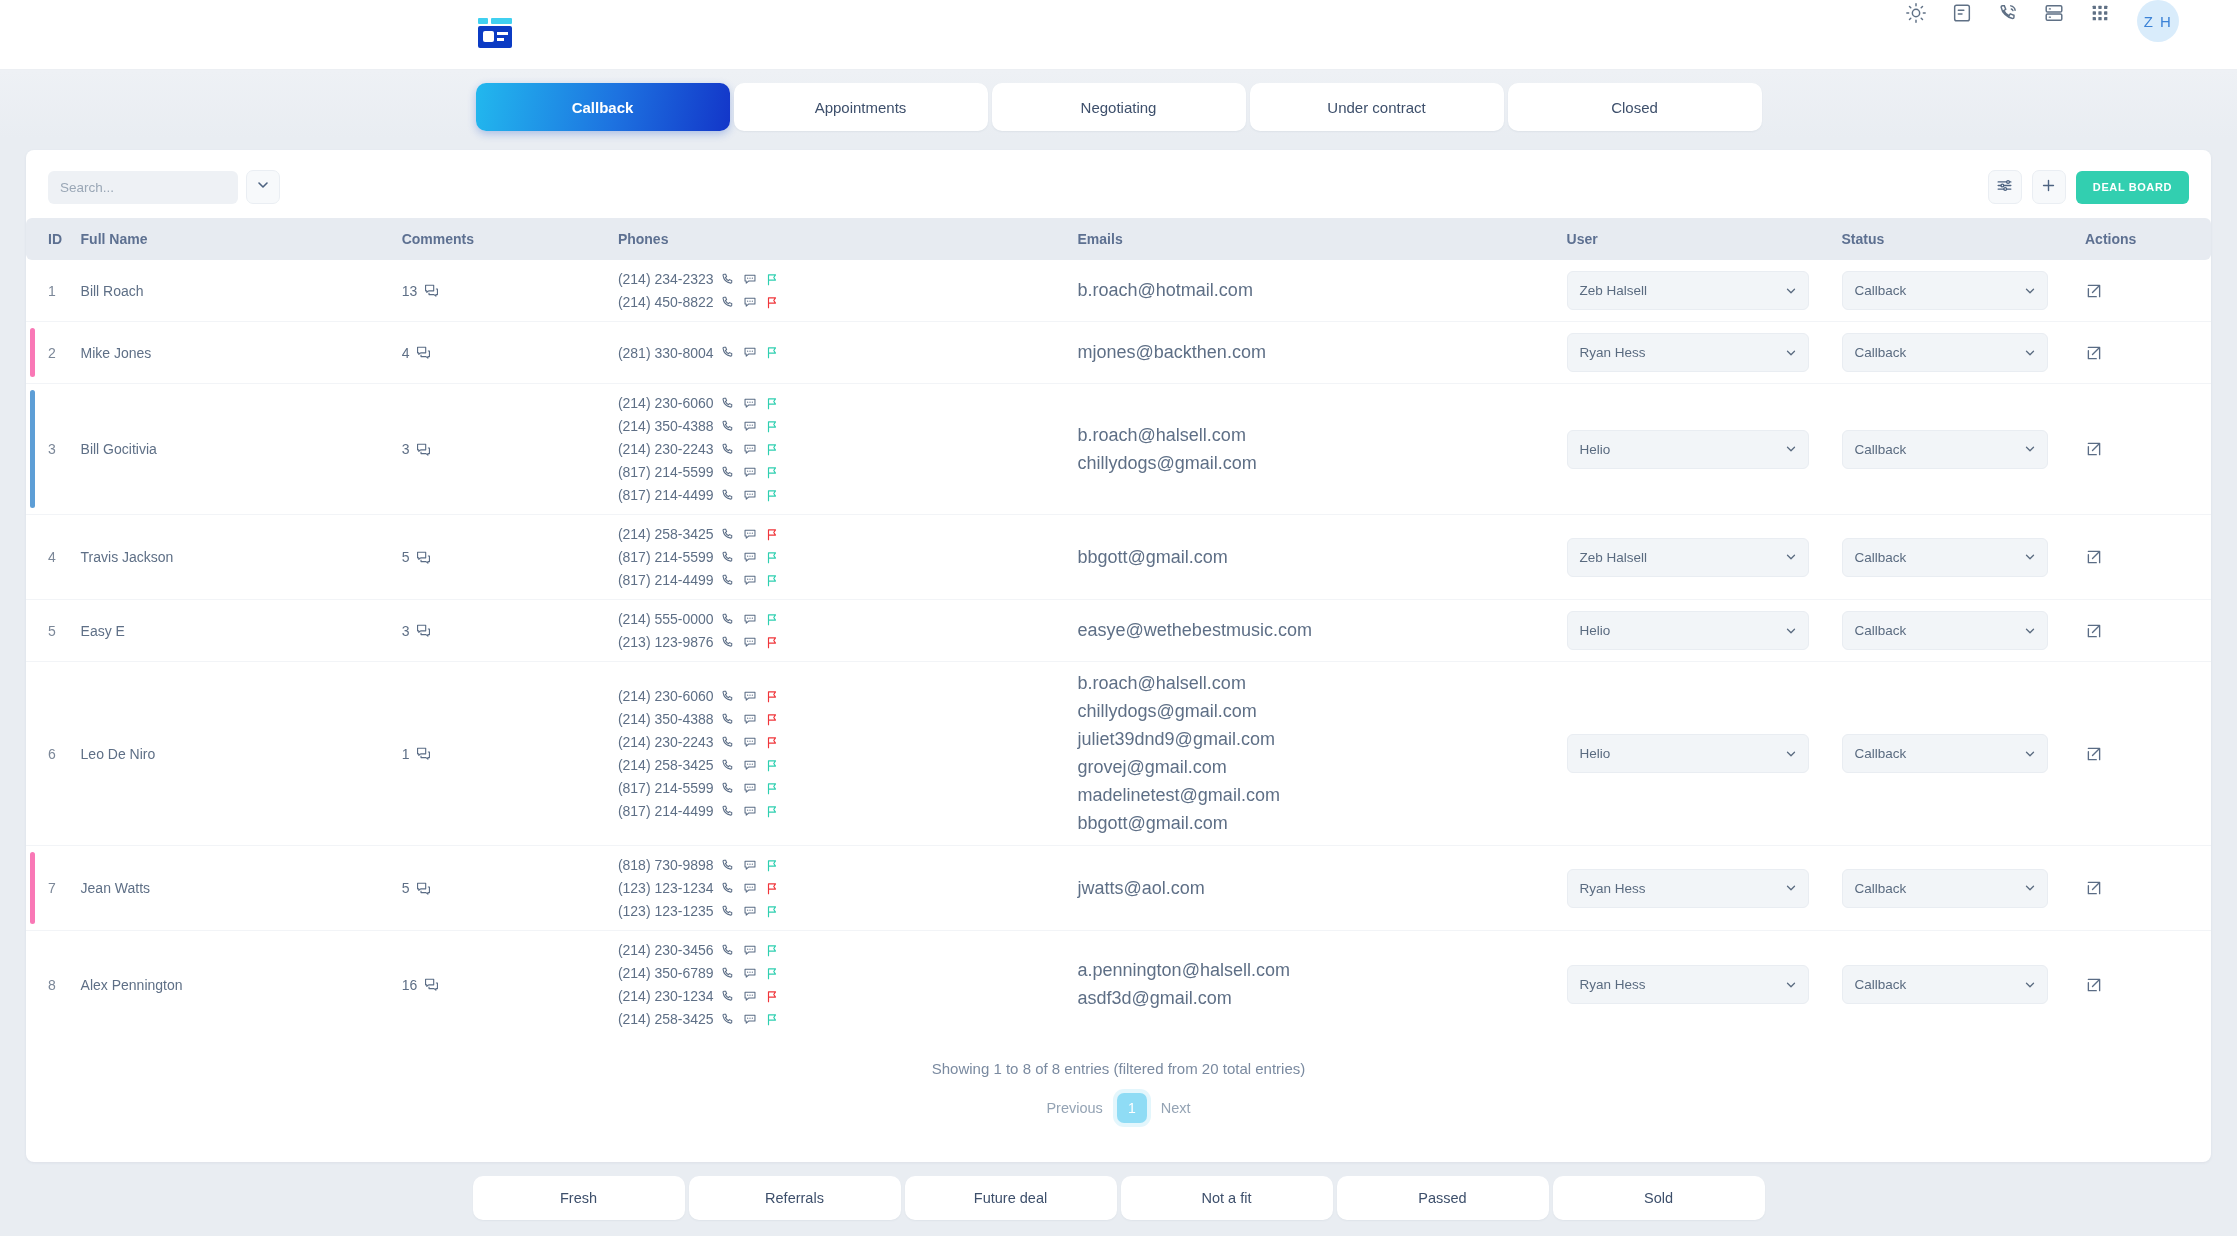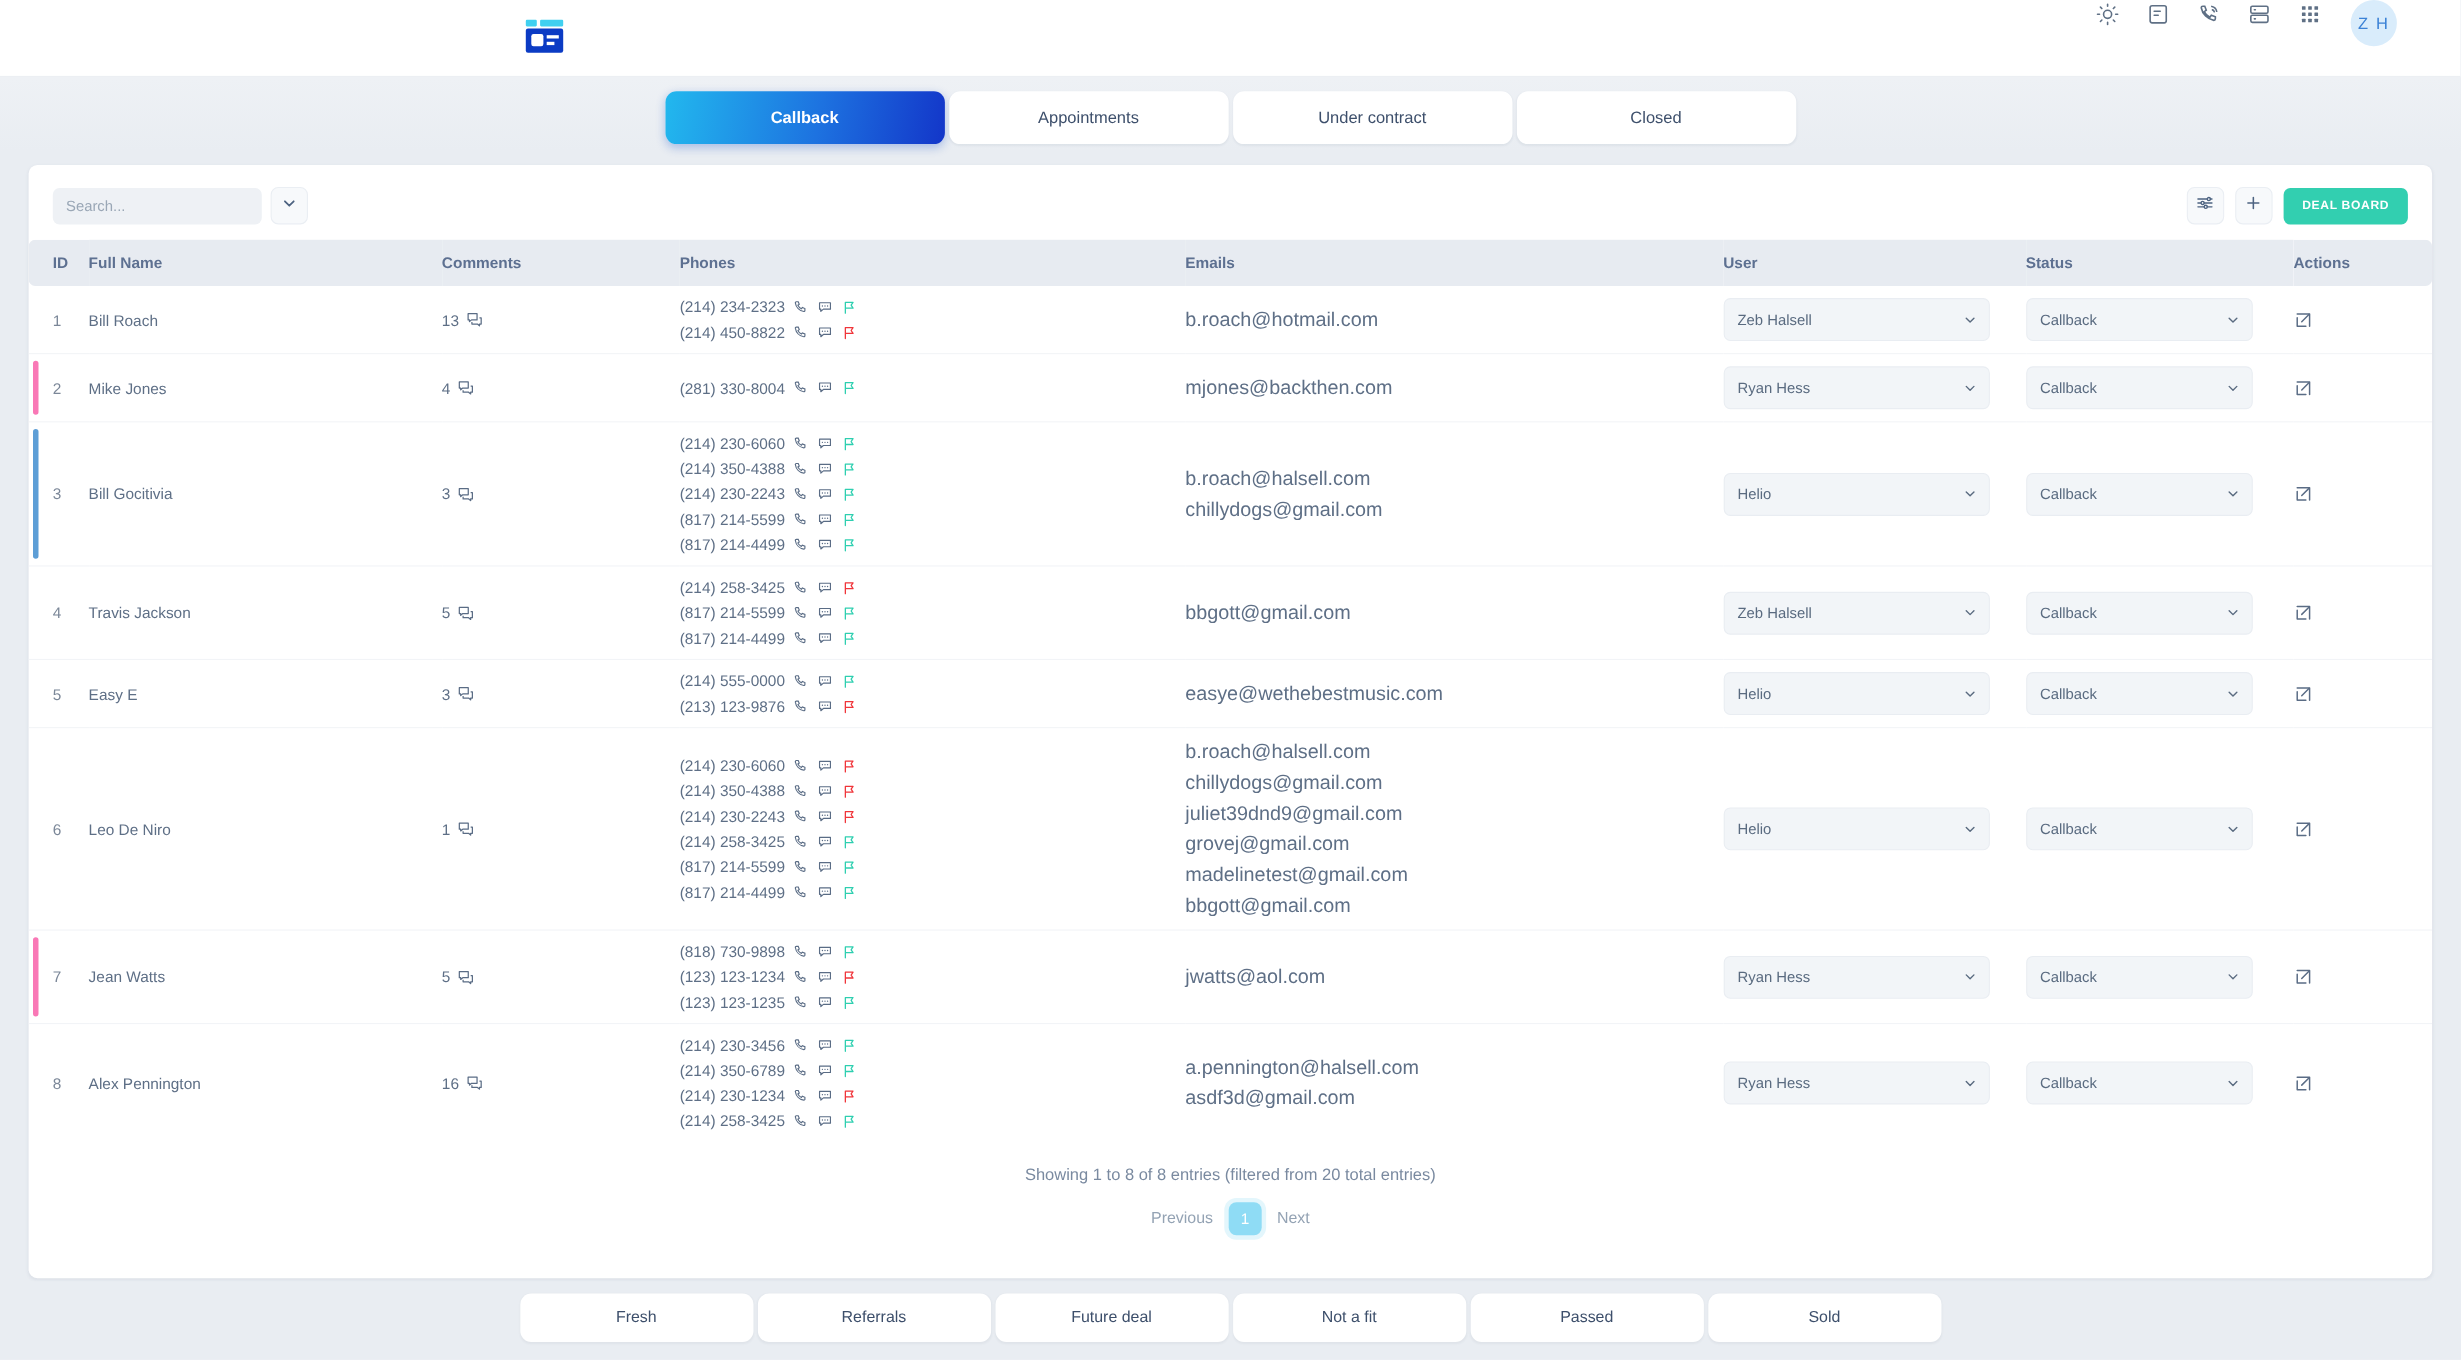--- a/index.html
+++ b/index.html
@@ -268,20 +268,23 @@
 
 <div class="tabstrip-zone">
   <div class="tabs" id="tabs">
       <div class="tab active">
         <span>Callback</span>
       </div>
       <div class="tab">
         <span>Appointments</span>
       </div>
       <div class="tab">
+        <span>Negotiating</span>
+      </div>
+      <div class="tab">
         <span>Under contract</span>
       </div>
       <div class="tab">
         <span>Closed</span>
       </div>
     </div>
 </div>
 
 <div class="card">
 

